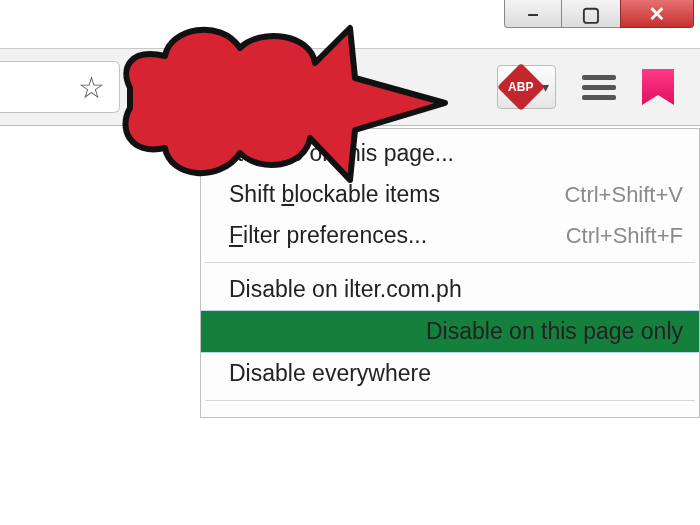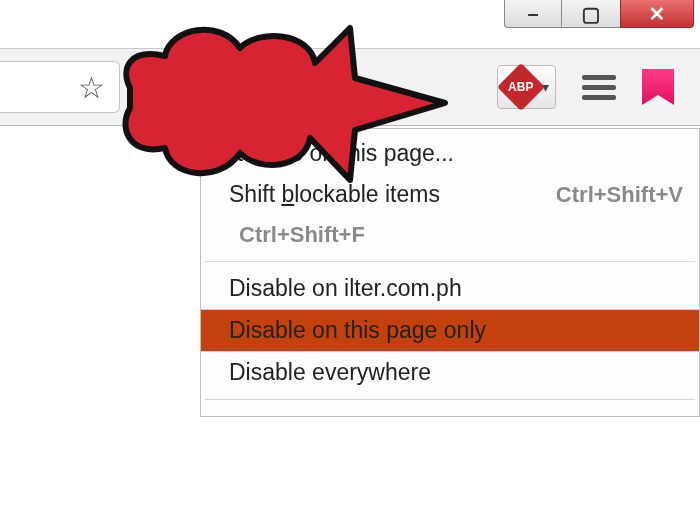--- a/index.html
+++ b/index.html
@@ -120,23 +120,23 @@
     border: 1px solid #bfbfbf;
     padding: 4px 0 10px 0;
     font-size: 23px;
     color: #222;
   }
   .ctx-row {
     display: flex;
     align-items: center;
     padding: 7px 16px 7px 28px;
   }
-  .ctx-row.hl { background: #c2410c; border: 1px solid #b8d8f5; border-left:none; border-right:none; }
+  .ctx-row.hl { background: #15803d; border: 1px solid #b8d8f5; border-left:none; border-right:none;text-align:right; }
   .ctx-label { flex: 1; white-space: nowrap; }
-  .ctx-short { color: #8a8a8a; font-size: 22px; margin-left: 10px; font-weight: bold; }
+  .ctx-short { color: #8a8a8a; font-size: 22px; margin-left: 10px; }
   .ctx-sep { height: 1px; background: #d6d6d6; margin: 6px 4px; }
   .ul { text-decoration: underline; }
 
   
   .arrow-layer {
     position: absolute;
     top: 8px; left: 110px;
     pointer-events: none;
   }
 </style>
@@ -184,20 +184,23 @@
   </div>
 
   <div class="ctx-row">
     <span class="ctx-label">
       <span>Shift </span><span class="ul">b</span><span>lockable items</span>
     </span>
     <span class="ctx-short">Ctrl+Shift+V</span>
   </div>
 
   <div class="ctx-row">
+    <span class="ctx-label">
+      <span></span><span class="ul">F</span><span>ilter preferences...</span>
+    </span>
     <span class="ctx-short">Ctrl+Shift+F</span>
   </div>
 
   <div class="ctx-sep"></div>
 
   <div class="ctx-row">
     <span class="ctx-label">Disable on ilter.com.ph</span>
   </div>
   <div class="ctx-row hl">
     <span class="ctx-label">Disable on this page only</span>

